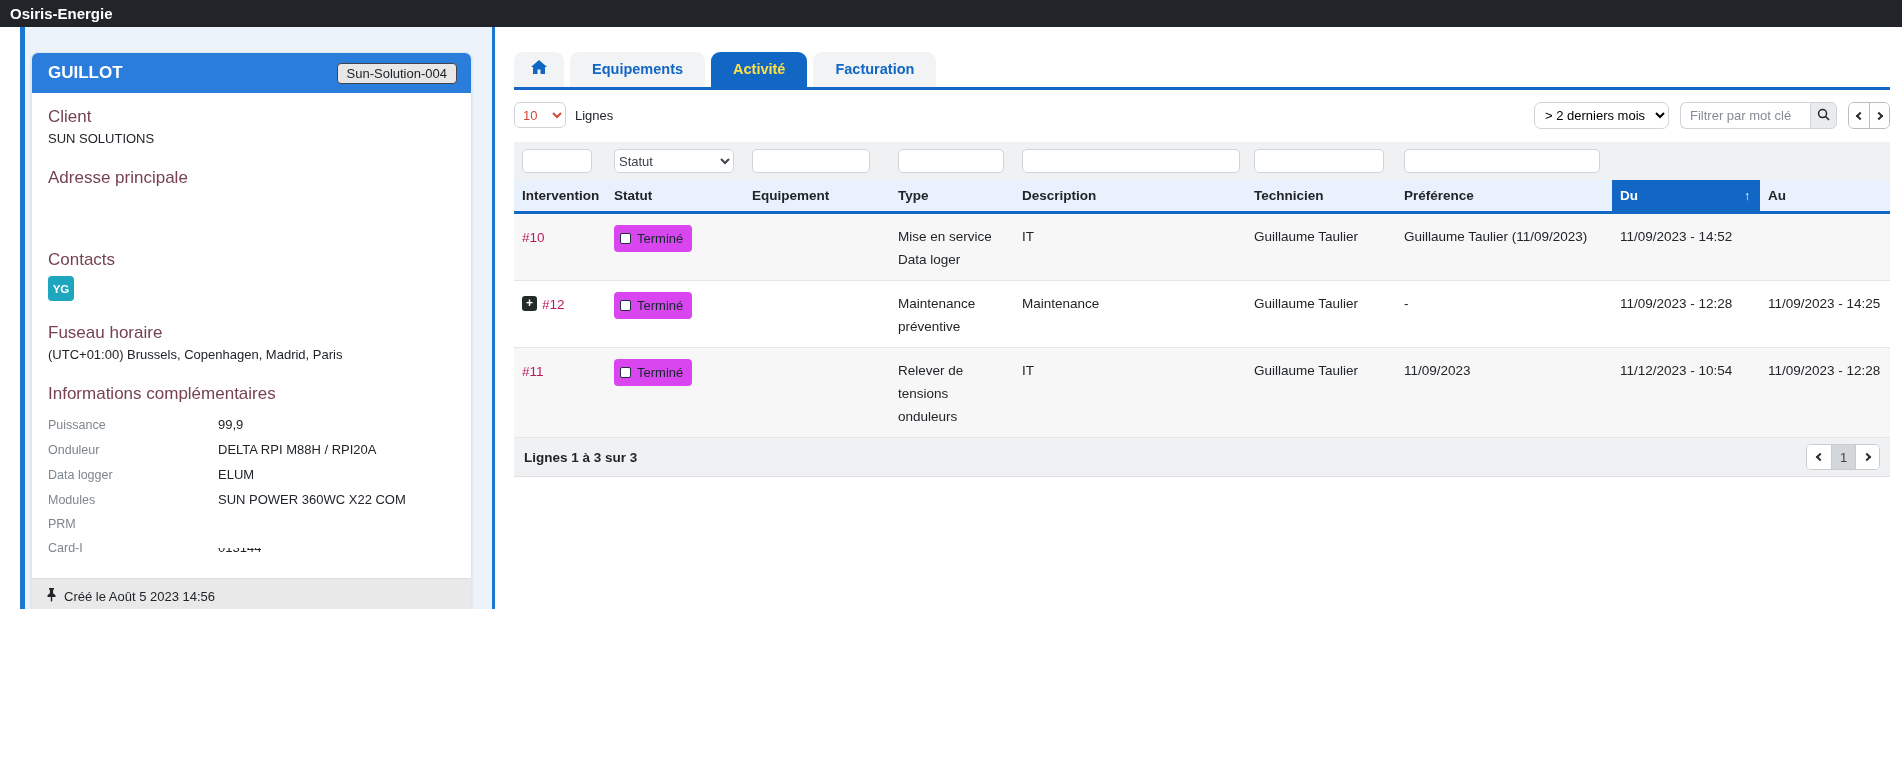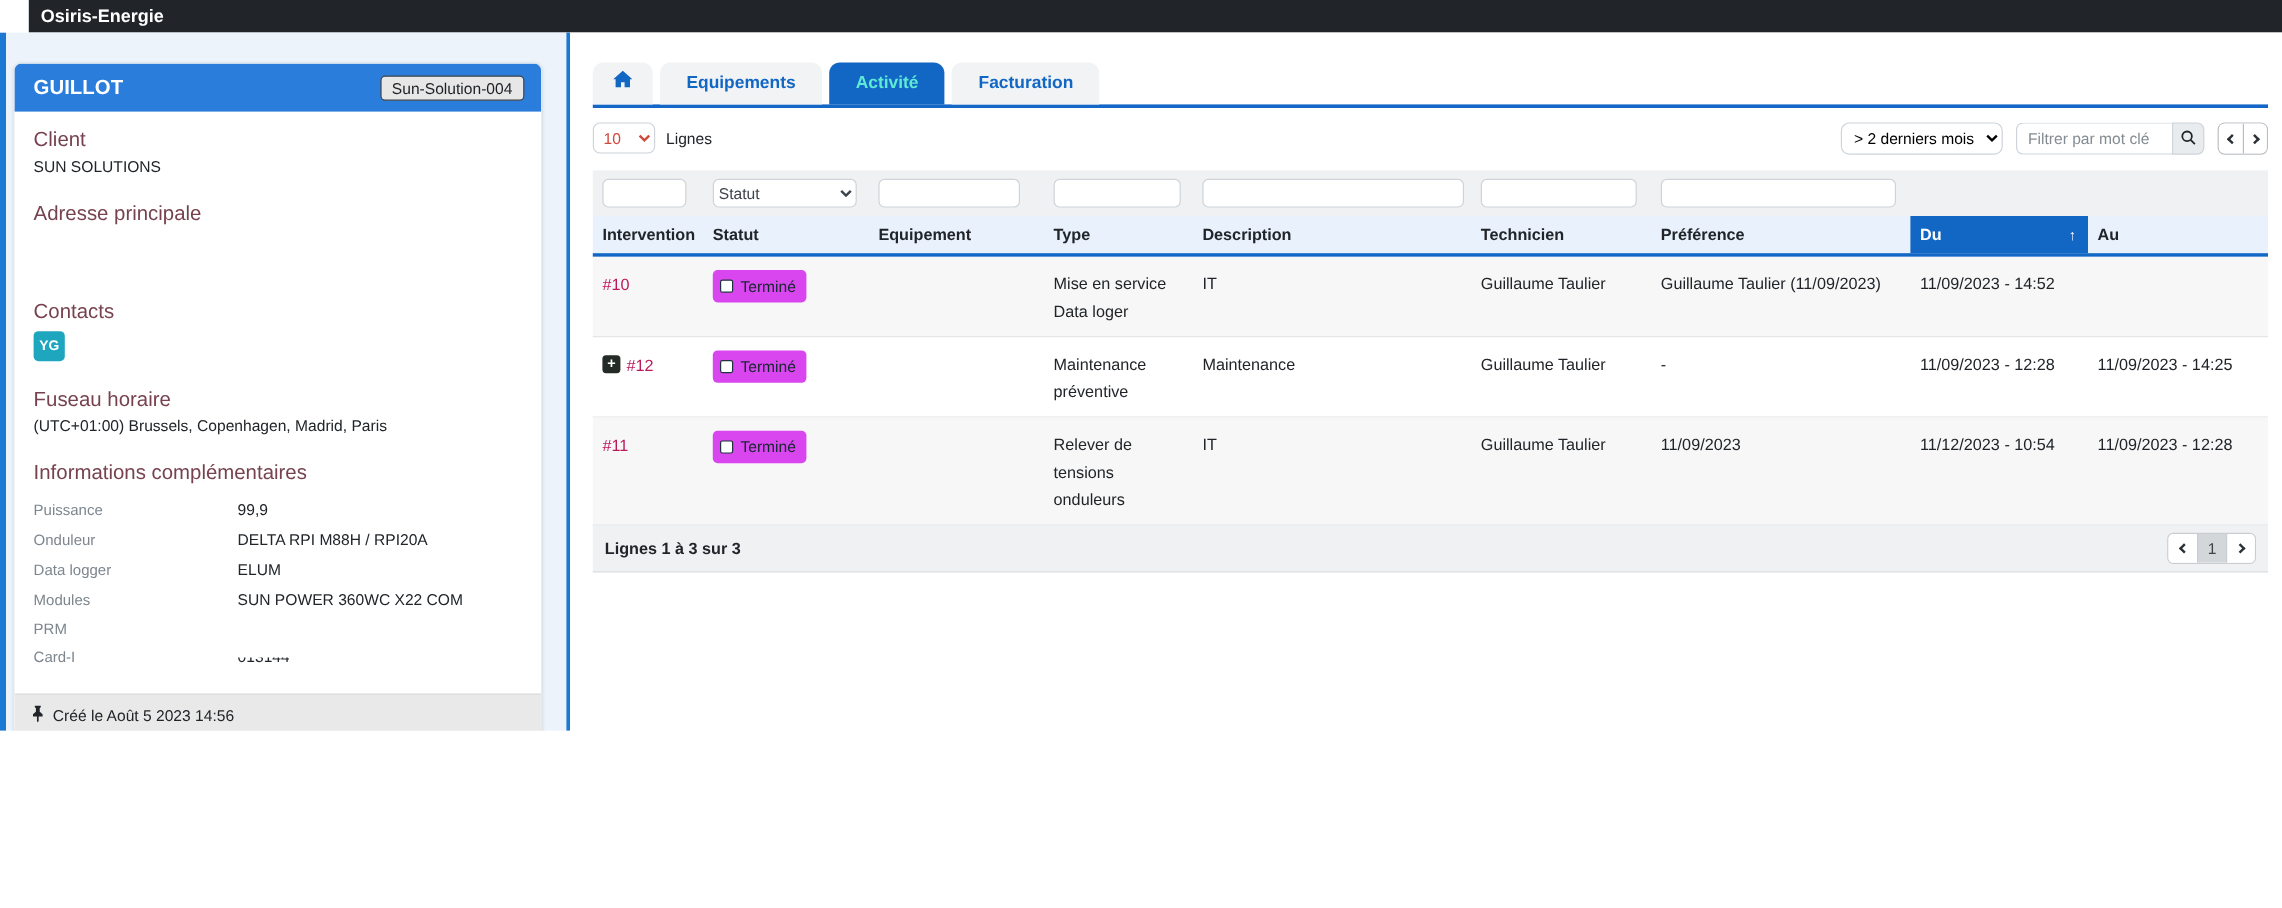--- a/index.html
+++ b/index.html
@@ -6,24 +6,24 @@
   html,body { margin:0; padding:0; }
   body {
     width:1902px; height:757px; overflow:hidden;
     font-family:"Liberation Sans", sans-serif;
     background:#ffffff; color:#212529; font-size:13.5px;
   }
   
   .topbar {
     height:27px; background:#212529; color:#fff;
     display:flex; align-items:center; padding-left:10px;
-    font-weight:bold; font-size:15px;margin-left:24px;
-  }
-  
-  .layout { position:relative; height:582px; overflow:hidden; }
+    font-weight:bold; font-size:15px;
+  }
+  
+  .layout { position:relative; height:582px; overflow:hidden;margin-left:20px; }
   .left-stripe { position:absolute; left:0; top:0; bottom:0; width:5px; background:#1b79d4; }
   .sidebar {
     position:absolute; left:5px; top:0; bottom:0; width:467px;
     background:#ecf3fb; padding:25px 0 0 6px;
   }
   .divider { position:absolute; left:472px; top:0; bottom:0; width:3px; background:#1b79d4; }
   .main { position:absolute; left:475px; right:0; top:0; bottom:0; background:#fff; padding:25px 12px 0 19px; }
 
   
   .card {
@@ -71,21 +71,21 @@
   .card2-title { font-size:17px; font-weight:bold; padding:18px 16px; }
 
   
   .tabbar { display:flex; gap:6px; border-bottom:3px solid #1467c6; align-items:flex-end; }
   .tab {
     background:#f1f3f4; color:#1266c4; font-weight:bold; font-size:14.5px;
     height:35px; line-height:35px; padding:0 22px; border-radius:9px 9px 0 0;
     cursor:pointer; display:flex; align-items:center;
   }
   .tab.icon-only { padding:0 17px; }
-  .tab.active { background:#1266c4; color:#5eead4; }
+  .tab.active { background:#1266c4; color:#fde047; }
 
   
   .controls { position:relative; margin-top:12px; height:29px; }
   .controls-left { display:flex; align-items:center; gap:9px; }
   select.small-select {
     height:26px; border:1px solid #ced4da; border-radius:6px; background:#fff;
     font-size:13px; padding:0 4px; font-family:"Liberation Sans",sans-serif;
   }
   select.page-size { width:52px; color:#d0483a; }
   .rows-label { font-size:13px; }

